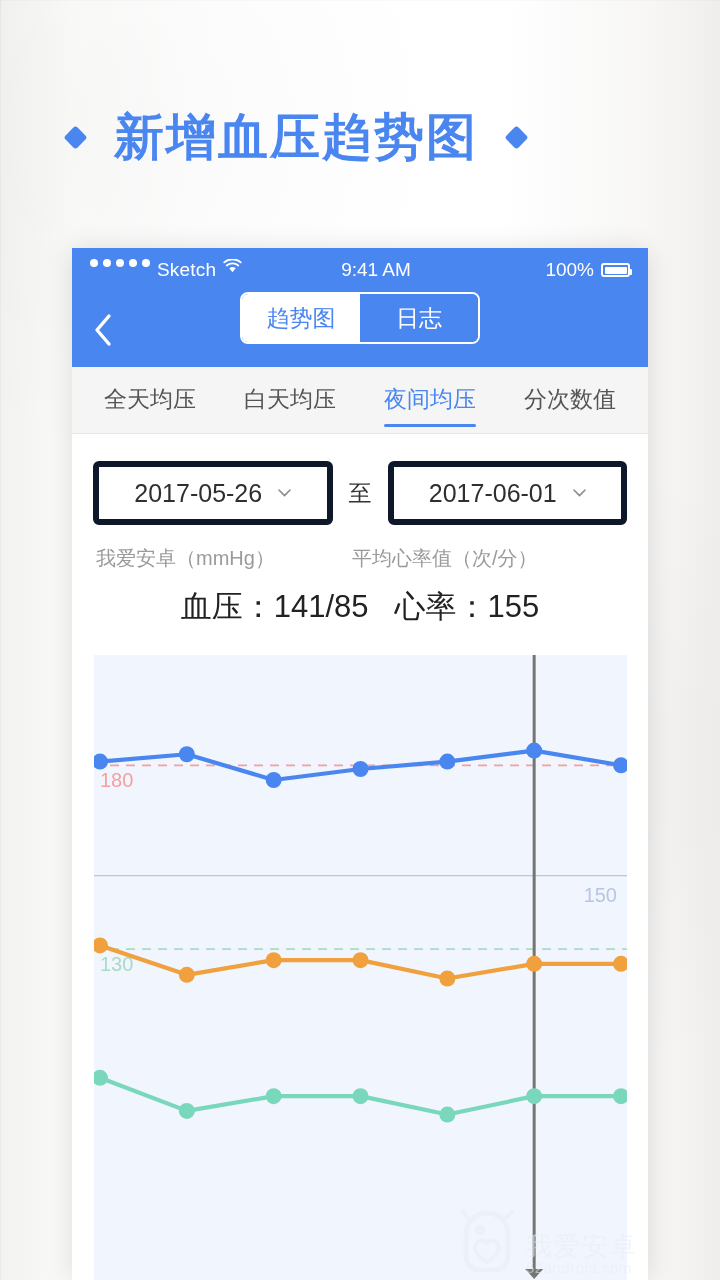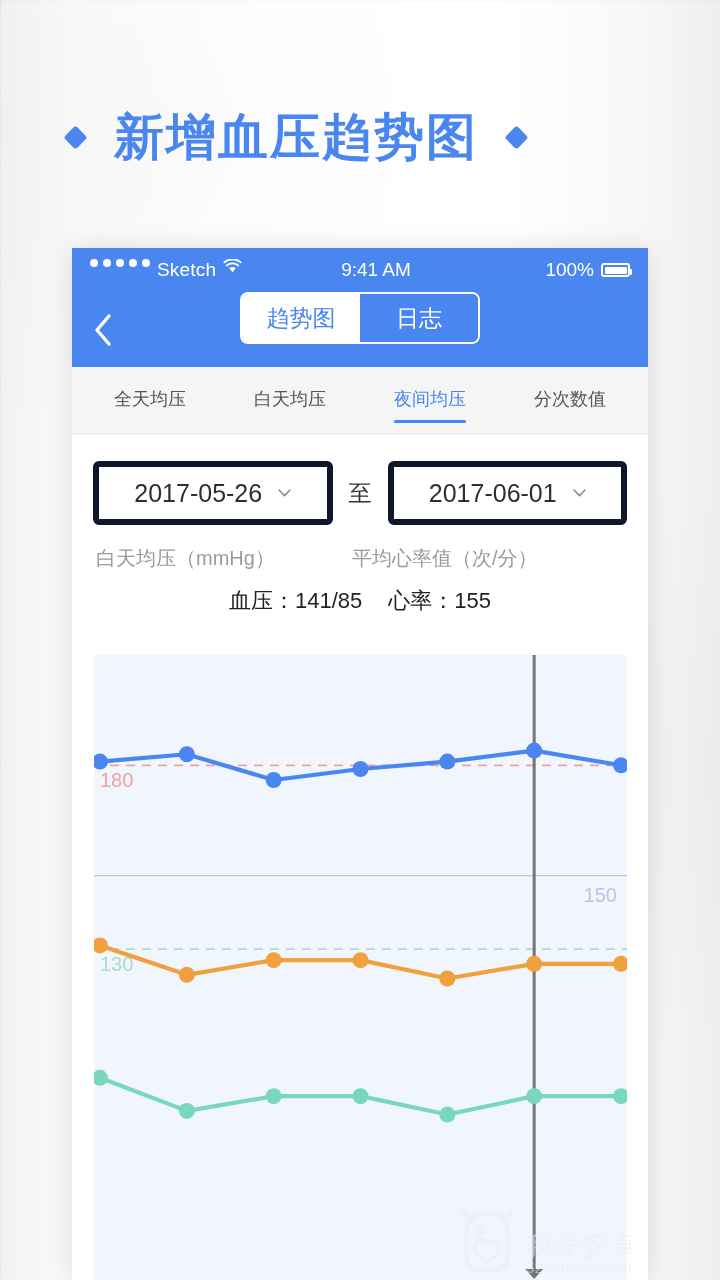--- a/index.html
+++ b/index.html
@@ -87,21 +87,21 @@
   }
   #seg .segitem.on{background:#fff;color:#4a86f0;}
   #seg .segitem.off{background:#4a86f0;color:#fff;}
 
   
   #tabs{
     height:66px;background:#f5f5f5;display:flex;align-items:center;
     justify-content:space-around;padding:0 8px;border-bottom:1px solid #e6e6e6;
   }
   .tab{
-    position:relative;font-size:18px;color:#555;cursor:pointer;
+    position:relative;font-size:23px;color:#555;cursor:pointer;
     padding:10px 2px 12px;
   }
   .tab.active{color:#4a86f0;}
   .tab.active:after{
     content:"";position:absolute;left:2px;right:2px;bottom:0;height:3px;
     background:#4a86f0;border-radius:2px;
   }
 
   
   #daterow{
@@ -117,21 +117,21 @@
 
   
   #metricrow{
     display:flex;padding:20px 24px 0;font-size:20px;color:#9a9a9a;
   }
   #metricrow .m1{flex:1;}
   #metricrow .m2{width:272px;}
 
   #valuerow{
     display:flex;justify-content:center;align-items:flex-start;gap:26px;
-    padding:14px 0 0;font-size:22px;color:#222;
+    padding:14px 0 0;font-size:31px;color:#222;
   }
 
   
   #chartwrap{
     position:absolute;left:22px;top:407px;width:533px;height:625px;
     background:#f1f5fd;
   }
   #chartsvg{display:block;width:533px;height:625px;}
 
   
@@ -210,21 +210,21 @@
     <div id="sep">至</div>
     <div class="datebox">
       <span>2017-06-01</span>
       <svg class="chev" viewBox="0 0 13 8">
         <path d="M1 1 L6.5 6.6 L12 1" stroke="#8d8d8d" stroke-width="1.6" fill="none" stroke-linecap="round" stroke-linejoin="round"></path>
       </svg>
     </div>
   </div>
 
   <div id="metricrow">
-    <div class="m1">白天均压（mmHg）</div>
+    <div class="m1">我爱安卓（mmHg）</div>
     <div class="m2">平均心率值（次/分）</div>
   </div>
 
   <div id="valuerow">
     <span>血压：141/85</span>
     <span>心率：155</span>
   </div>
 
   <div id="chartwrap">
     <svg id="chartsvg" viewBox="0 0 533 625">

